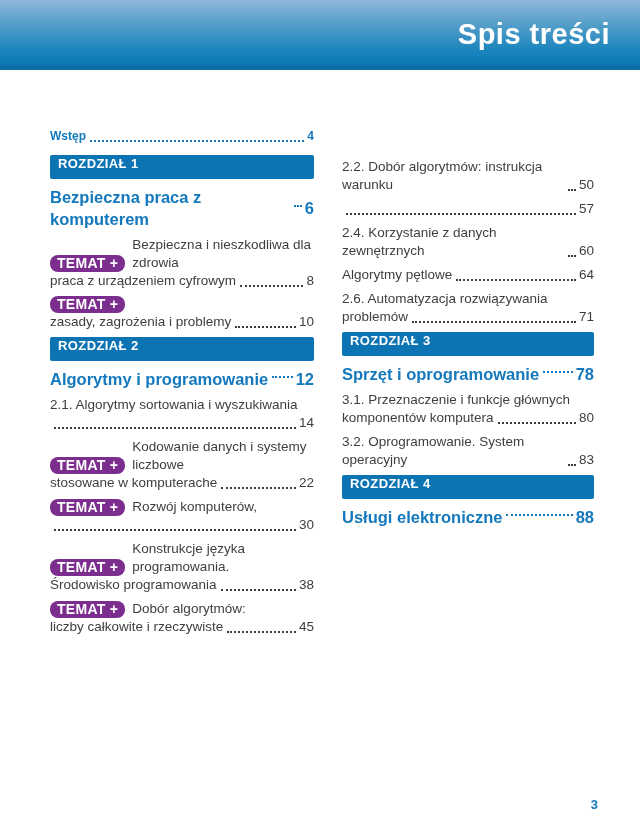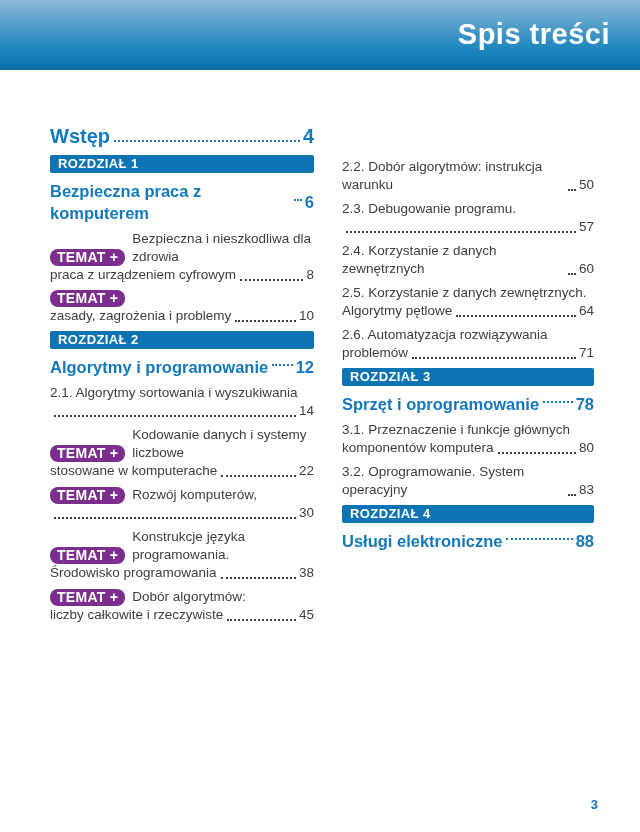--- a/index.html
+++ b/index.html
@@ -45,33 +45,33 @@
     flex:1 1 auto;
     border-bottom:2px dotted currentColor;
     margin:0 3px 3px 4px;
     min-width:8px;
   }
   .pg { white-space:nowrap; }
 
   .intro-line {
     color:#1478bc;
     font-weight:bold;
-    font-size:20px;
+    font-size:12px;
     line-height:20px;
     margin-bottom:9px;
   }
   .intro-line .leader { border-bottom-width:2.5px; margin-bottom:4px; }
 
   .chapter-bar {
     background:#0d74b4;
     color:#ffffff;
     font-weight:bold;
     font-size:13px;
     letter-spacing:0.4px;
-    height:18px;
+    height:24px;
     line-height:18px;
     padding-left:8px;
     border-radius:2px;
     margin:6px 0 7px 0;
   }
   .chapter-title {
     color:#1478bc;
     font-weight:bold;
     font-size:16.5px;
     line-height:22px;
@@ -212,38 +212,32 @@
   <div class="col col-right" id="col-right">
       <div class="entry">
         <div class="line">
           <span class="t">2.2. Dobór algorytmów: instrukcja warunku</span>
           <span class="leader"></span>
           <span class="pg">50</span>
         </div>
       </div>
       <div class="entry">
         <div class="line">
-          <span class="t">2.3. Debugowanie programu.</span>
-        </div>
-        <div class="line">
           <span class="leader"></span>
           <span class="pg">57</span>
         </div>
       </div>
       <div class="entry">
         <div class="line">
           <span class="t">2.4. Korzystanie z danych zewnętrznych</span>
           <span class="leader"></span>
           <span class="pg">60</span>
         </div>
       </div>
       <div class="entry">
-        <div class="line">
-          <span class="t">2.5. Korzystanie z danych zewnętrznych.</span>
-        </div>
         <div class="line">
           <span class="t">Algorytmy pętlowe</span>
           <span class="leader"></span>
           <span class="pg">64</span>
         </div>
       </div>
       <div class="entry">
         <div class="line">
           <span class="t">2.6. Automatyzacja rozwiązywania</span>
         </div>

